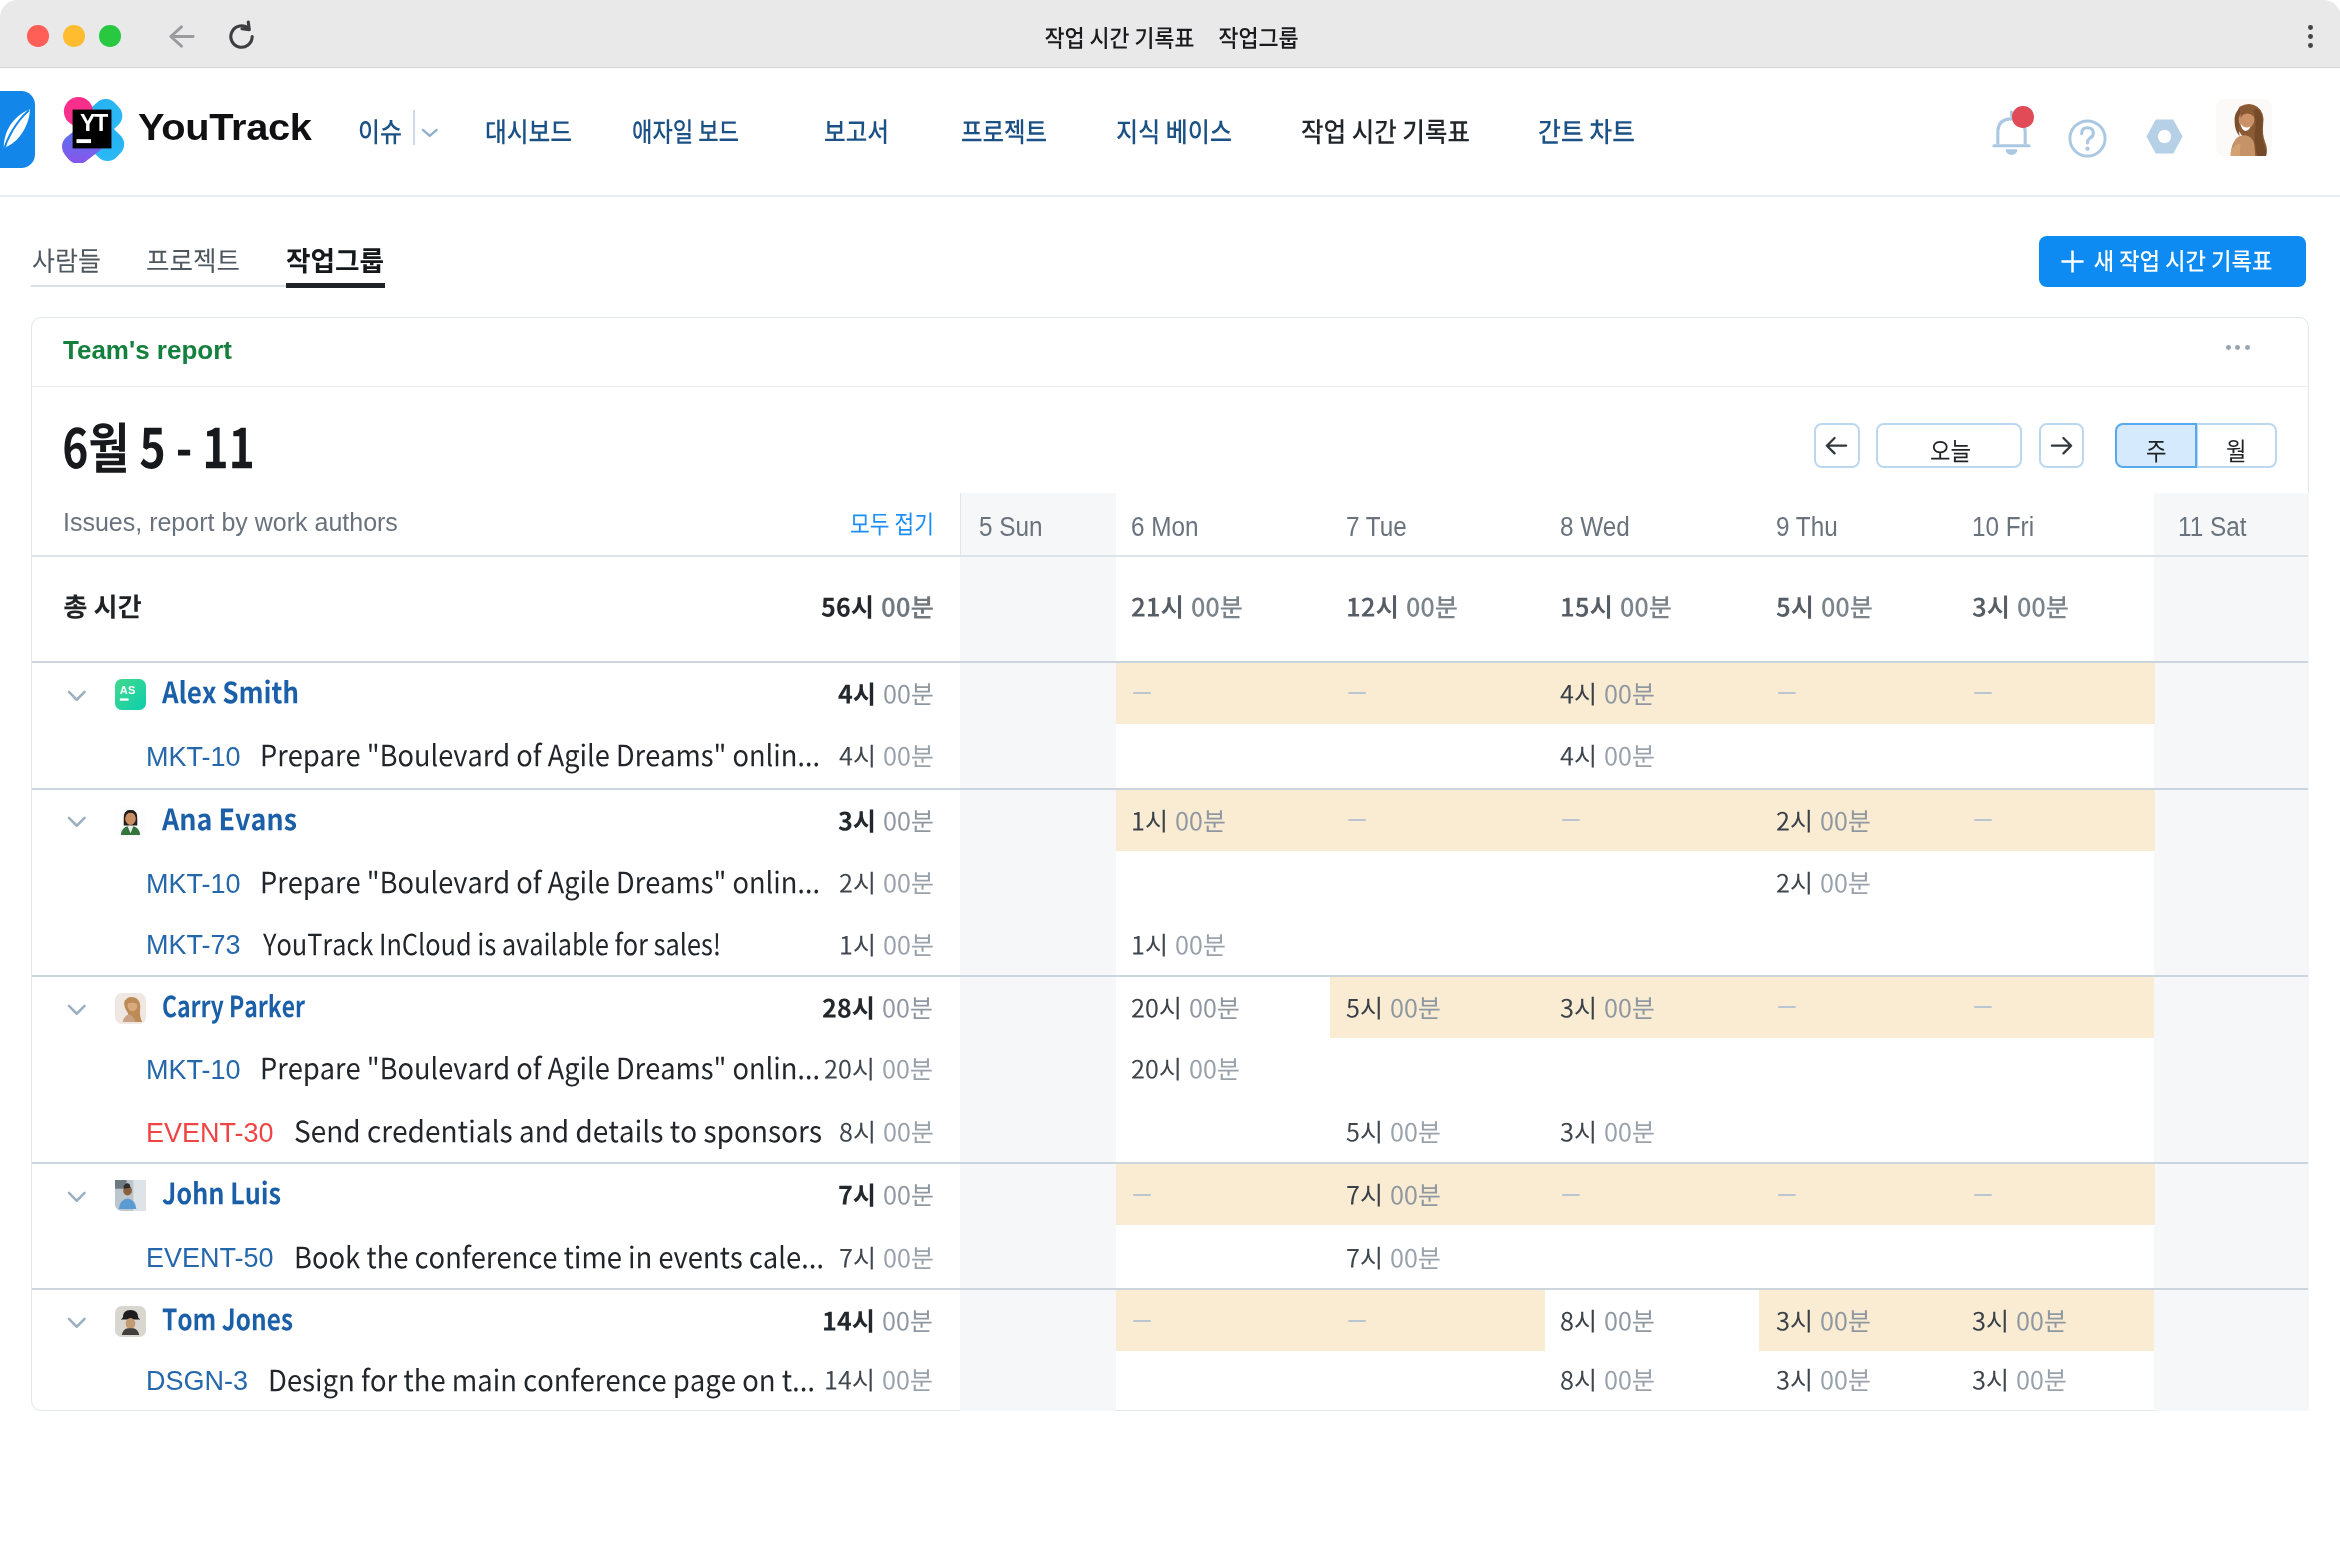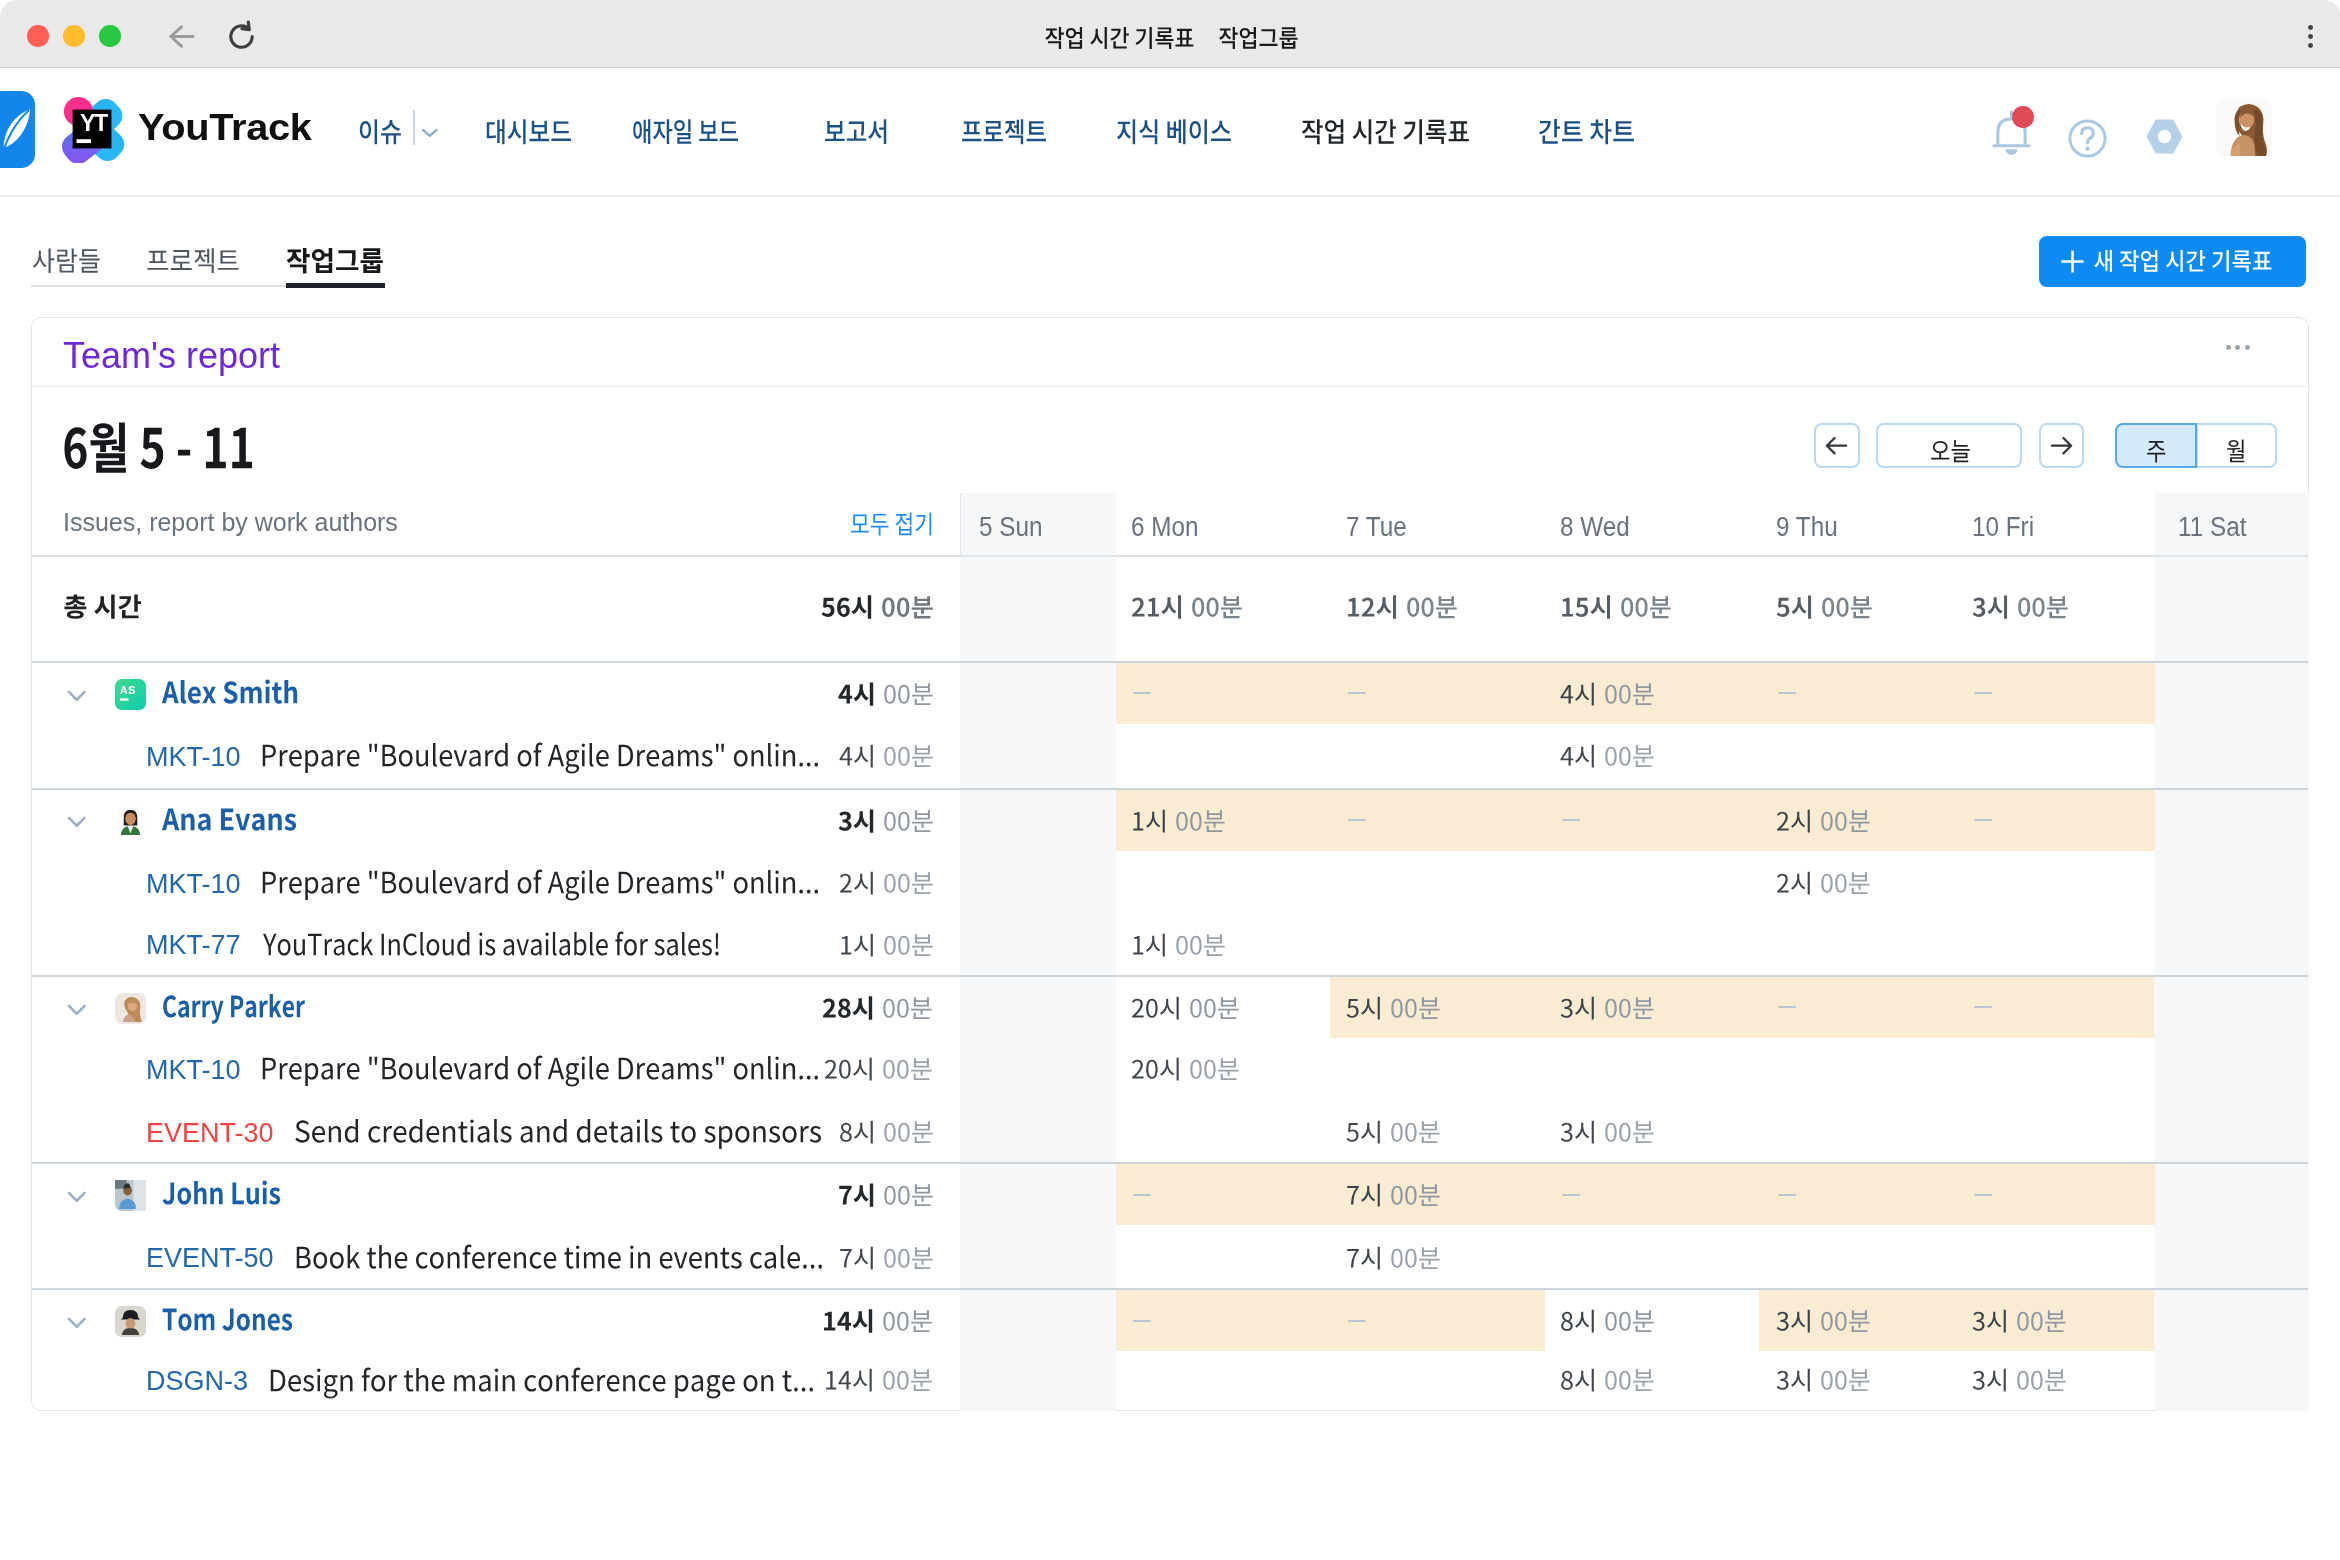--- a/index.html
+++ b/index.html
@@ -187,21 +187,21 @@
       <path d="M14 2.5 V25.5 M2.5 14 H25.5" stroke="#fff" stroke-width="2.6"></path>
     </svg>
 <div class="abs" style="left:2093px;top:242px">
       <svg style="display:block" width="180" height="35" viewBox="0 0 185.0 36.2">
         <g transform="translate(0,29.0) scale(0.9210,1)">
           <path d="M5.7 -18.7H7.7V-14.6Q7.7 -12.7 7.4 -10.9Q7.0 -9.2 6.4 -7.6Q5.7 -6.0 4.7 -4.8Q3.8 -3.5 2.5 -2.7L0.8 -4.7Q2.0 -5.4 3.0 -6.5Q3.9 -7.6 4.5 -8.9Q5.1 -10.2 5.4 -11.7Q5.7 -13.1 5.7 -14.6ZM6.2 -18.7H8.2V-14.8Q8.2 -13.3 8.5 -11.9Q8.8 -10.5 9.3 -9.3Q9.9 -8.0 10.7 -7.0Q11.6 -6.0 12.8 -5.4L11.2 -3.3Q9.9 -4.1 8.9 -5.3Q8.0 -6.5 7.4 -8.0Q6.8 -9.5 6.5 -11.2Q6.2 -12.9 6.2 -14.8ZM18.2 -20.8H20.7V2.1H18.2ZM14.9 -11.7H19.0V-9.6H14.9ZM13.2 -20.4H15.6V1.0H13.2Z M35.2 -18.4H37.3V-16.8Q37.3 -14.7 36.6 -12.8Q35.8 -10.9 34.4 -9.6Q33.0 -8.2 30.9 -7.5L29.6 -9.5Q31.4 -10.1 32.6 -11.3Q33.9 -12.4 34.5 -13.8Q35.2 -15.2 35.2 -16.8ZM35.7 -18.4H37.8V-16.8Q37.8 -15.4 38.4 -14.0Q39.0 -12.6 40.3 -11.6Q41.5 -10.5 43.2 -9.9L41.9 -7.9Q39.9 -8.6 38.5 -9.9Q37.1 -11.3 36.4 -13.0Q35.7 -14.8 35.7 -16.8ZM30.3 -19.3H42.6V-17.2H30.3ZM45.0 -20.8H47.6V-7.0H45.0ZM46.9 -15.0H50.8V-12.8H46.9ZM32.6 -5.9H47.6V2.1H45.0V-3.8H32.6Z M64.3 -15.5H70.2V-13.4H64.3ZM59.0 -19.8Q60.7 -19.8 62.1 -19.1Q63.4 -18.4 64.2 -17.2Q65.0 -16.0 65.0 -14.4Q65.0 -12.9 64.2 -11.6Q63.4 -10.4 62.1 -9.7Q60.7 -9.1 59.0 -9.1Q57.3 -9.1 56.0 -9.7Q54.6 -10.4 53.9 -11.6Q53.1 -12.9 53.1 -14.4Q53.1 -16.0 53.9 -17.2Q54.6 -18.4 56.0 -19.1Q57.3 -19.8 59.0 -19.8ZM59.0 -17.6Q58.0 -17.6 57.3 -17.2Q56.5 -16.8 56.0 -16.1Q55.6 -15.4 55.6 -14.4Q55.6 -13.5 56.0 -12.8Q56.5 -12.0 57.3 -11.6Q58.0 -11.2 59.0 -11.2Q60.0 -11.2 60.8 -11.6Q61.6 -12.0 62.0 -12.8Q62.5 -13.5 62.5 -14.4Q62.5 -15.4 62.0 -16.1Q61.6 -16.8 60.8 -17.2Q60.0 -17.6 59.0 -17.6ZM69.1 -20.8H71.7V-8.5H69.1ZM56.8 -7.4H59.4V-4.9H69.1V-7.4H71.7V1.8H56.8ZM59.4 -2.8V-0.3H69.1V-2.8Z M87.2 -18.9H89.4V-15.2Q89.4 -13.1 88.9 -11.1Q88.5 -9.2 87.6 -7.5Q86.8 -5.9 85.5 -4.6Q84.3 -3.3 82.8 -2.6L81.2 -4.7Q82.6 -5.4 83.7 -6.4Q84.8 -7.5 85.6 -8.9Q86.4 -10.3 86.8 -11.9Q87.2 -13.5 87.2 -15.2ZM87.7 -18.9H89.8V-15.2Q89.8 -13.6 90.3 -12.1Q90.7 -10.5 91.4 -9.2Q92.2 -7.8 93.3 -6.8Q94.4 -5.8 95.8 -5.2L94.2 -3.1Q92.7 -3.8 91.5 -5.0Q90.3 -6.2 89.5 -7.8Q88.6 -9.4 88.2 -11.3Q87.7 -13.2 87.7 -15.2ZM97.6 -20.8H100.2V2.1H97.6Z M119.6 -20.8H122.2V-4.2H119.6ZM121.5 -14.1H125.5V-11.9H121.5ZM113.3 -19.0H116.1Q116.1 -16.0 114.8 -13.6Q113.5 -11.2 111.2 -9.4Q108.8 -7.7 105.4 -6.7L104.3 -8.8Q107.2 -9.6 109.2 -11.0Q111.2 -12.3 112.3 -14.1Q113.3 -15.8 113.3 -17.8ZM105.3 -19.0H114.7V-16.9H105.3ZM107.8 -0.5H123.1V1.6H107.8ZM107.8 -5.9H110.4V0.4H107.8Z M149.3 -20.8H151.9V2.1H149.3ZM142.6 -18.4H145.1Q145.1 -15.8 144.6 -13.5Q144.0 -11.2 142.8 -9.1Q141.6 -7.0 139.6 -5.2Q137.5 -3.5 134.6 -2.0L133.2 -4.1Q136.5 -5.7 138.6 -7.8Q140.6 -9.8 141.6 -12.3Q142.6 -14.9 142.6 -17.9ZM134.3 -18.4H143.7V-16.3H134.3Z M156.0 -8.4H176.7V-6.3H156.0ZM158.6 -20.3H174.1V-14.4H161.2V-11.6H158.6V-16.3H171.5V-18.3H158.6ZM158.6 -12.4H174.6V-10.4H158.6ZM165.1 -11.4H167.7V-7.3H165.1ZM158.3 -4.7H174.3V1.9H171.6V-2.6H158.3Z M184.5 -8.4H187.1V-2.0H184.5ZM191.6 -8.4H194.2V-2.0H191.6ZM179.0 -2.7H199.7V-0.6H179.0ZM180.7 -18.8H197.9V-16.7H180.7ZM180.8 -9.7H197.8V-7.6H180.8ZM184.1 -17.1H186.7V-9.4H184.1ZM191.9 -17.1H194.5V-9.4H191.9Z" fill="#ffffff"></path>
         </g>
       </svg>
     </div>
 <div class="abs" style="left:31px;top:317px;width:2278px;height:1094px;border:1px solid #e0e6ea;border-radius:9.8px;background:#fff"></div>
-<div class="abs" style="left:63px;top:335px;font-size:36px;font-weight:normal;color:#6d28d9">Team's report</div>
+<div class="abs" style="left:63px;top:335px;font-size:26px;font-weight:bold;color:#15803d">Team's report</div>
 <div class="abs" style="left:2226px;top:345px;width:4.9px;height:4.9px;border-radius:50%;background:#9aa5af"></div>
 <div class="abs" style="left:2235px;top:345px;width:4.9px;height:4.9px;border-radius:50%;background:#9aa5af"></div>
 <div class="abs" style="left:2245px;top:345px;width:4.9px;height:4.9px;border-radius:50%;background:#9aa5af"></div>
 <div class="abs" style="left:32px;top:386px;width:2276px;height:1px;background:#e9edf0"></div>
 <div style="position:absolute;left:62px;top:405px">
       <svg style="display:block" width="193" height="79" viewBox="0 0 198.0 81.2">
         <g transform="translate(0,65.0) scale(0.8164,1)">
           <path d="M17.7 0.8Q14.8 0.8 12.1 -0.5Q9.4 -1.7 7.3 -4.2Q5.2 -6.8 4.0 -10.7Q2.8 -14.7 2.8 -20.2Q2.8 -26.0 4.1 -30.1Q5.4 -34.3 7.7 -37.0Q9.9 -39.7 12.8 -40.9Q15.7 -42.2 18.8 -42.2Q22.7 -42.2 25.4 -40.8Q28.2 -39.5 30.1 -37.5L25.7 -32.6Q24.6 -33.8 22.9 -34.7Q21.1 -35.6 19.4 -35.6Q16.9 -35.6 14.8 -34.2Q12.7 -32.7 11.5 -29.3Q10.3 -26.0 10.3 -20.2Q10.3 -14.8 11.3 -11.6Q12.2 -8.3 13.9 -6.9Q15.5 -5.4 17.5 -5.4Q19.1 -5.4 20.4 -6.3Q21.6 -7.2 22.4 -8.9Q23.2 -10.6 23.2 -13.1Q23.2 -15.6 22.4 -17.2Q21.7 -18.7 20.4 -19.5Q19.1 -20.2 17.3 -20.2Q15.6 -20.2 13.7 -19.2Q11.9 -18.2 10.3 -15.6L9.9 -21.2Q11.0 -22.8 12.6 -23.9Q14.1 -24.9 15.7 -25.5Q17.4 -26.1 18.8 -26.1Q22.3 -26.1 25.0 -24.7Q27.6 -23.3 29.2 -20.4Q30.7 -17.6 30.7 -13.1Q30.7 -8.8 28.9 -5.7Q27.1 -2.6 24.2 -0.9Q21.2 0.8 17.7 0.8Z M47.8 -25.9H55.3V-16.8H47.8ZM71.5 -46.9H79.0V-16.9H71.5ZM36.1 -23.5 35.4 -28.7Q40.3 -28.7 45.9 -28.7Q51.5 -28.8 57.3 -29.0Q63.0 -29.2 68.5 -29.8L68.9 -25.2Q63.3 -24.4 57.6 -24.0Q51.9 -23.7 46.4 -23.6Q41.0 -23.5 36.1 -23.5ZM42.7 -15.3H79.0V-3.2H50.2V0.9H42.8V-7.8H71.6V-10.3H42.7ZM42.8 -0.5H80.2V4.6H42.8ZM62.4 -22.9H73.8V-18.4H62.4ZM51.8 -46.2Q55.7 -46.2 58.6 -45.2Q61.5 -44.3 63.1 -42.5Q64.8 -40.8 64.8 -38.4Q64.8 -36.0 63.1 -34.3Q61.5 -32.5 58.6 -31.6Q55.7 -30.6 51.8 -30.6Q48.0 -30.6 45.0 -31.6Q42.1 -32.5 40.5 -34.3Q38.8 -36.0 38.8 -38.4Q38.8 -40.8 40.5 -42.5Q42.1 -44.3 45.0 -45.2Q48.0 -46.2 51.8 -46.2ZM51.8 -41.3Q49.1 -41.3 47.4 -40.6Q45.8 -39.8 45.8 -38.4Q45.8 -37.0 47.4 -36.2Q49.1 -35.5 51.8 -35.5Q54.6 -35.5 56.2 -36.2Q57.8 -37.0 57.8 -38.4Q57.8 -39.8 56.2 -40.6Q54.6 -41.3 51.8 -41.3Z M112.8 0.8Q109.5 0.8 106.9 0.0Q104.3 -0.8 102.3 -2.1Q100.3 -3.3 98.7 -4.9L102.5 -10.1Q103.7 -9.0 105.1 -8.0Q106.5 -7.1 108.1 -6.5Q109.8 -5.9 111.7 -5.9Q113.8 -5.9 115.5 -6.8Q117.1 -7.7 118.1 -9.4Q119.0 -11.1 119.0 -13.6Q119.0 -17.2 117.1 -19.1Q115.1 -21.1 112.0 -21.1Q110.2 -21.1 108.9 -20.6Q107.6 -20.1 105.8 -18.9L102.0 -21.4L103.2 -41.5H125.3V-34.6H110.3L109.5 -25.8Q110.7 -26.3 111.9 -26.6Q113.1 -26.9 114.5 -26.9Q118.0 -26.9 120.9 -25.5Q123.8 -24.1 125.5 -21.2Q127.2 -18.3 127.2 -13.8Q127.2 -9.2 125.2 -5.9Q123.2 -2.6 119.9 -0.9Q116.6 0.8 112.8 0.8Z M145.8 -13.1V-19.0H161.1V-13.1Z M181.0 0.0V-6.7H190.0V-32.9H182.4V-38.0Q185.6 -38.6 187.8 -39.4Q190.1 -40.2 192.1 -41.5H198.2V-6.7H206.0V0.0Z M214.1 0.0V-6.7H223.0V-32.9H215.5V-38.0Q218.6 -38.6 220.9 -39.4Q223.1 -40.2 225.1 -41.5H231.2V-6.7H239.0V0.0Z" fill="#17191c"></path>
         </g>
       </svg>
@@ -548,21 +548,21 @@
           </g>
         </svg>
         <div style="width:6.8px"></div>
         <svg style="display:block" width="51" height="37" viewBox="0 0 52.8 37.7">
           <g transform="translate(0,30.2) scale(1.0000,1)">
             <path d="M7.2 0.3Q5.4 0.3 4.1 -0.7Q2.7 -1.8 2.0 -4.1Q1.3 -6.3 1.3 -9.6Q1.3 -12.9 2.0 -15.1Q2.7 -17.3 4.1 -18.3Q5.4 -19.4 7.2 -19.4Q9.0 -19.4 10.4 -18.3Q11.7 -17.2 12.4 -15.1Q13.2 -12.9 13.2 -9.6Q13.2 -6.3 12.4 -4.1Q11.7 -1.8 10.4 -0.7Q9.0 0.3 7.2 0.3ZM7.2 -1.6Q8.3 -1.6 9.1 -2.4Q10.0 -3.3 10.4 -5.0Q10.9 -6.8 10.9 -9.6Q10.9 -12.4 10.4 -14.1Q10.0 -15.9 9.1 -16.7Q8.3 -17.5 7.2 -17.5Q6.2 -17.5 5.3 -16.7Q4.5 -15.9 4.0 -14.1Q3.6 -12.4 3.6 -9.6Q3.6 -6.8 4.0 -5.0Q4.5 -3.3 5.3 -2.4Q6.2 -1.6 7.2 -1.6Z M21.7 0.3Q19.9 0.3 18.5 -0.7Q17.2 -1.8 16.4 -4.1Q15.7 -6.3 15.7 -9.6Q15.7 -12.9 16.4 -15.1Q17.2 -17.3 18.5 -18.3Q19.9 -19.4 21.7 -19.4Q23.5 -19.4 24.8 -18.3Q26.1 -17.2 26.8 -15.1Q27.6 -12.9 27.6 -9.6Q27.6 -6.3 26.8 -4.1Q26.1 -1.8 24.8 -0.7Q23.5 0.3 21.7 0.3ZM21.7 -1.6Q22.7 -1.6 23.6 -2.4Q24.4 -3.3 24.8 -5.0Q25.3 -6.8 25.3 -9.6Q25.3 -12.4 24.8 -14.1Q24.4 -15.9 23.6 -16.7Q22.7 -17.5 21.7 -17.5Q20.6 -17.5 19.8 -16.7Q18.9 -15.9 18.5 -14.1Q18.0 -12.4 18.0 -9.6Q18.0 -6.8 18.5 -5.0Q18.9 -3.3 19.8 -2.4Q20.6 -1.6 21.7 -1.6Z M30.1 -9.1H51.4V-7.3H30.1ZM39.9 -8.2H42.0V-2.8H39.9ZM32.8 -0.3H49.1V1.5H32.8ZM32.8 -4.9H35.0V0.4H32.8ZM33.0 -20.8H35.1V-17.8H46.5V-20.8H48.6V-11.3H33.0ZM35.1 -16.1V-13.1H46.5V-16.1Z" fill="#99a1ab"></path>
           </g>
         </svg>
       </div>
     </div>
-<div class="abs" style="left:146px;top:929px;height:31px;line-height:32px;font-size:27px;color:#2467ab">MKT-77</div>
+<div class="abs" style="left:146px;top:929px;height:31px;line-height:32px;font-size:27px;color:#2467ab">MKT-73</div>
 <div style="position:absolute;left:263px;top:921px">
       <svg style="display:block" width="458" height="43" viewBox="0 0 470.0 43.5">
         <g transform="translate(0,34.8) scale(0.8665,1)">
           <path d="M6.6 0.0V-8.5L-0.0 -22.0H2.9L5.8 -15.8Q6.3 -14.6 6.8 -13.4Q7.3 -12.2 7.9 -11.0H8.0Q8.6 -12.2 9.2 -13.4Q9.7 -14.6 10.2 -15.8L13.1 -22.0H16.0L9.3 -8.5V0.0Z M25.0 0.4Q23.0 0.4 21.3 -0.6Q19.6 -1.6 18.5 -3.5Q17.5 -5.4 17.5 -8.1Q17.5 -10.9 18.5 -12.8Q19.6 -14.7 21.3 -15.7Q23.0 -16.7 25.0 -16.7Q26.5 -16.7 27.9 -16.1Q29.2 -15.6 30.3 -14.5Q31.3 -13.4 32.0 -11.8Q32.6 -10.2 32.6 -8.1Q32.6 -5.4 31.5 -3.5Q30.4 -1.6 28.7 -0.6Q27.0 0.4 25.0 0.4ZM25.0 -1.9Q26.4 -1.9 27.5 -2.7Q28.6 -3.4 29.2 -4.9Q29.8 -6.3 29.8 -8.1Q29.8 -10.0 29.2 -11.4Q28.6 -12.8 27.5 -13.6Q26.4 -14.4 25.0 -14.4Q23.6 -14.4 22.5 -13.6Q21.5 -12.8 20.9 -11.4Q20.3 -10.0 20.3 -8.1Q20.3 -6.3 20.9 -4.9Q21.5 -3.4 22.5 -2.7Q23.6 -1.9 25.0 -1.9Z M41.6 0.4Q39.0 0.4 37.8 -1.2Q36.6 -2.9 36.6 -6.0V-16.3H39.4V-6.3Q39.4 -4.0 40.1 -3.0Q40.8 -2.0 42.5 -2.0Q43.7 -2.0 44.7 -2.6Q45.7 -3.3 46.8 -4.7V-16.3H49.6V0.0H47.3L47.1 -2.6H47.0Q45.9 -1.2 44.6 -0.4Q43.3 0.4 41.6 0.4Z M59.9 0.0V-19.7H53.3V-22.0H69.4V-19.7H62.7V0.0Z M73.1 0.0V-16.3H75.3L75.6 -13.3H75.6Q76.5 -14.9 77.7 -15.8Q78.9 -16.7 80.3 -16.7Q80.8 -16.7 81.2 -16.6Q81.6 -16.5 82.0 -16.4L81.5 -14.0Q81.1 -14.1 80.7 -14.2Q80.4 -14.2 79.9 -14.2Q78.9 -14.2 77.8 -13.4Q76.6 -12.5 75.8 -10.5V0.0Z M88.4 0.4Q87.1 0.4 86.0 -0.1Q84.9 -0.7 84.3 -1.7Q83.7 -2.8 83.7 -4.2Q83.7 -6.9 86.1 -8.3Q88.5 -9.7 93.7 -10.3Q93.7 -11.4 93.4 -12.3Q93.1 -13.3 92.4 -13.8Q91.7 -14.4 90.3 -14.4Q88.9 -14.4 87.7 -13.9Q86.4 -13.3 85.4 -12.7L84.4 -14.6Q85.1 -15.1 86.1 -15.6Q87.1 -16.0 88.3 -16.4Q89.5 -16.7 90.8 -16.7Q92.8 -16.7 94.0 -15.9Q95.3 -15.0 95.8 -13.5Q96.4 -12.0 96.4 -10.0V0.0H94.2L93.9 -1.9H93.8Q92.7 -1.0 91.3 -0.3Q90.0 0.4 88.4 0.4ZM89.2 -1.8Q90.4 -1.8 91.4 -2.4Q92.5 -2.9 93.7 -4.0V-8.5Q91.0 -8.2 89.3 -7.6Q87.7 -7.1 87.0 -6.3Q86.3 -5.5 86.3 -4.4Q86.3 -3.0 87.2 -2.4Q88.0 -1.8 89.2 -1.8Z M108.0 0.4Q105.8 0.4 104.1 -0.6Q102.4 -1.6 101.4 -3.5Q100.4 -5.4 100.4 -8.1Q100.4 -10.9 101.5 -12.8Q102.5 -14.7 104.3 -15.7Q106.1 -16.7 108.2 -16.7Q109.8 -16.7 111.0 -16.1Q112.1 -15.6 113.0 -14.8L111.6 -13.0Q110.9 -13.6 110.1 -14.0Q109.3 -14.4 108.3 -14.4Q106.9 -14.4 105.7 -13.6Q104.5 -12.8 103.9 -11.4Q103.2 -10.0 103.2 -8.1Q103.2 -6.3 103.8 -4.9Q104.5 -3.4 105.6 -2.7Q106.8 -1.9 108.2 -1.9Q109.4 -1.9 110.3 -2.4Q111.3 -2.8 112.1 -3.5L113.3 -1.7Q112.2 -0.7 110.8 -0.1Q109.5 0.4 108.0 0.4Z M116.9 0.0V-23.9H119.6V-7.7H119.7L126.6 -16.3H129.7L124.2 -9.7L130.4 0.0H127.4L122.6 -7.9L119.6 -4.3V0.0Z M140.4 0.0V-22.0H143.2V0.0Z M149.0 0.0V-16.3H151.2L151.5 -13.9H151.5Q152.7 -15.1 154.0 -15.9Q155.3 -16.7 157.0 -16.7Q159.6 -16.7 160.8 -15.1Q162.0 -13.4 162.0 -10.3V0.0H159.2V-10.0Q159.2 -12.3 158.5 -13.3Q157.8 -14.3 156.1 -14.3Q154.9 -14.3 153.9 -13.7Q152.9 -13.1 151.7 -11.8V0.0Z M175.8 0.4Q173.7 0.4 172.0 -0.4Q170.3 -1.1 169.0 -2.6Q167.7 -4.1 166.9 -6.2Q166.2 -8.3 166.2 -11.0Q166.2 -13.6 167.0 -15.8Q167.7 -17.9 169.0 -19.4Q170.3 -20.8 172.1 -21.6Q173.9 -22.4 176.0 -22.4Q178.0 -22.4 179.5 -21.6Q181.1 -20.7 182.0 -19.7L180.5 -17.9Q179.6 -18.8 178.5 -19.4Q177.4 -20.0 176.0 -20.0Q173.9 -20.0 172.4 -18.9Q170.8 -17.8 169.9 -15.8Q169.1 -13.8 169.1 -11.1Q169.1 -8.3 169.9 -6.3Q170.8 -4.2 172.3 -3.1Q173.8 -2.0 175.9 -2.0Q177.5 -2.0 178.7 -2.7Q180.0 -3.4 181.0 -4.5L182.5 -2.8Q181.2 -1.2 179.6 -0.4Q178.0 0.4 175.8 0.4Z M189.3 0.4Q188.3 0.4 187.6 -0.0Q187.0 -0.5 186.7 -1.3Q186.4 -2.1 186.4 -3.2V-23.9H189.1V-3.1Q189.1 -2.4 189.4 -2.2Q189.6 -1.9 189.9 -1.9Q190.0 -1.9 190.1 -1.9Q190.3 -1.9 190.5 -1.9L190.9 0.2Q190.6 0.2 190.2 0.3Q189.8 0.4 189.3 0.4Z M201.2 0.4Q199.2 0.4 197.5 -0.6Q195.8 -1.6 194.7 -3.5Q193.7 -5.4 193.7 -8.1Q193.7 -10.9 194.7 -12.8Q195.8 -14.7 197.5 -15.7Q199.2 -16.7 201.2 -16.7Q202.7 -16.7 204.1 -16.1Q205.5 -15.6 206.5 -14.5Q207.6 -13.4 208.2 -11.8Q208.8 -10.2 208.8 -8.1Q208.8 -5.4 207.7 -3.5Q206.7 -1.6 205.0 -0.6Q203.2 0.4 201.2 0.4ZM201.2 -1.9Q202.7 -1.9 203.7 -2.7Q204.8 -3.4 205.4 -4.9Q206.0 -6.3 206.0 -8.1Q206.0 -10.0 205.4 -11.4Q204.8 -12.8 203.7 -13.6Q202.7 -14.4 201.2 -14.4Q199.8 -14.4 198.8 -13.6Q197.7 -12.8 197.1 -11.4Q196.5 -10.0 196.5 -8.1Q196.5 -6.3 197.1 -4.9Q197.7 -3.4 198.8 -2.7Q199.8 -1.9 201.2 -1.9Z M217.9 0.4Q215.3 0.4 214.1 -1.2Q212.9 -2.9 212.9 -6.0V-16.3H215.6V-6.3Q215.6 -4.0 216.3 -3.0Q217.1 -2.0 218.7 -2.0Q219.9 -2.0 220.9 -2.6Q221.9 -3.3 223.1 -4.7V-16.3H225.8V0.0H223.5L223.3 -2.6H223.2Q222.1 -1.2 220.8 -0.4Q219.5 0.4 217.9 0.4Z M236.8 0.4Q234.8 0.4 233.3 -0.6Q231.8 -1.6 231.0 -3.5Q230.1 -5.4 230.1 -8.1Q230.1 -10.8 231.1 -12.7Q232.1 -14.6 233.7 -15.7Q235.3 -16.7 237.2 -16.7Q238.6 -16.7 239.7 -16.2Q240.7 -15.7 241.8 -14.8L241.6 -17.6V-23.9H244.4V0.0H242.1L241.9 -1.9H241.8Q240.8 -1.0 239.6 -0.3Q238.3 0.4 236.8 0.4ZM237.4 -1.9Q238.6 -1.9 239.6 -2.5Q240.6 -3.0 241.6 -4.1V-12.7Q240.6 -13.6 239.6 -14.0Q238.7 -14.4 237.6 -14.4Q236.4 -14.4 235.3 -13.6Q234.2 -12.8 233.6 -11.4Q233.0 -10.0 233.0 -8.2Q233.0 -6.2 233.5 -4.8Q234.0 -3.4 235.0 -2.7Q236.0 -1.9 237.4 -1.9Z M256.6 0.0V-16.3H259.4V0.0ZM258.0 -19.7Q257.2 -19.7 256.7 -20.2Q256.2 -20.6 256.2 -21.5Q256.2 -22.3 256.7 -22.8Q257.2 -23.2 258.0 -23.2Q258.8 -23.2 259.3 -22.8Q259.8 -22.3 259.8 -21.5Q259.8 -20.6 259.3 -20.2Q258.8 -19.7 258.0 -19.7Z M269.1 0.4Q267.4 0.4 265.8 -0.2Q264.2 -0.9 263.1 -1.9L264.4 -3.7Q265.5 -2.8 266.6 -2.3Q267.8 -1.7 269.2 -1.7Q270.8 -1.7 271.6 -2.5Q272.4 -3.2 272.4 -4.3Q272.4 -5.1 271.9 -5.7Q271.3 -6.3 270.5 -6.7Q269.6 -7.0 268.7 -7.4Q267.6 -7.8 266.5 -8.4Q265.4 -8.9 264.7 -9.8Q264.0 -10.7 264.0 -12.1Q264.0 -13.4 264.6 -14.4Q265.3 -15.5 266.6 -16.1Q267.8 -16.7 269.6 -16.7Q271.1 -16.7 272.4 -16.2Q273.7 -15.6 274.6 -14.9L273.3 -13.1Q272.5 -13.7 271.6 -14.2Q270.7 -14.6 269.6 -14.6Q268.1 -14.6 267.3 -13.9Q266.6 -13.2 266.6 -12.2Q266.6 -11.5 267.1 -11.0Q267.6 -10.4 268.4 -10.1Q269.2 -9.7 270.1 -9.4Q271.0 -9.1 271.9 -8.7Q272.8 -8.3 273.5 -7.7Q274.2 -7.2 274.6 -6.4Q275.1 -5.6 275.1 -4.4Q275.1 -3.1 274.4 -2.0Q273.7 -0.9 272.4 -0.3Q271.1 0.4 269.1 0.4Z M289.4 0.4Q288.0 0.4 287.0 -0.1Q285.9 -0.7 285.3 -1.7Q284.6 -2.8 284.6 -4.2Q284.6 -6.9 287.0 -8.3Q289.4 -9.7 294.6 -10.3Q294.6 -11.4 294.4 -12.3Q294.1 -13.3 293.3 -13.8Q292.6 -14.4 291.3 -14.4Q289.8 -14.4 288.6 -13.9Q287.4 -13.3 286.4 -12.7L285.3 -14.6Q286.1 -15.1 287.1 -15.6Q288.0 -16.0 289.2 -16.4Q290.4 -16.7 291.7 -16.7Q293.7 -16.7 295.0 -15.9Q296.2 -15.0 296.8 -13.5Q297.4 -12.0 297.4 -10.0V0.0H295.1L294.9 -1.9H294.8Q293.6 -1.0 292.3 -0.3Q290.9 0.4 289.4 0.4ZM290.2 -1.8Q291.3 -1.8 292.4 -2.4Q293.4 -2.9 294.6 -4.0V-8.5Q291.9 -8.2 290.3 -7.6Q288.7 -7.1 288.0 -6.3Q287.3 -5.5 287.3 -4.4Q287.3 -3.0 288.1 -2.4Q288.9 -1.8 290.2 -1.8Z M306.0 0.0 300.2 -16.3H303.0L306.1 -7.0Q306.4 -5.8 306.8 -4.6Q307.2 -3.4 307.6 -2.2H307.7Q308.1 -3.4 308.5 -4.6Q308.8 -5.8 309.2 -7.0L312.3 -16.3H315.0L309.2 0.0Z M321.9 0.4Q320.5 0.4 319.5 -0.1Q318.4 -0.7 317.8 -1.7Q317.1 -2.8 317.1 -4.2Q317.1 -6.9 319.5 -8.3Q321.9 -9.7 327.1 -10.3Q327.2 -11.4 326.9 -12.3Q326.6 -13.3 325.9 -13.8Q325.1 -14.4 323.8 -14.4Q322.4 -14.4 321.1 -13.9Q319.9 -13.3 318.9 -12.7L317.8 -14.6Q318.6 -15.1 319.6 -15.6Q320.6 -16.0 321.7 -16.4Q322.9 -16.7 324.2 -16.7Q326.2 -16.7 327.5 -15.9Q328.7 -15.0 329.3 -13.5Q329.9 -12.0 329.9 -10.0V0.0H327.6L327.4 -1.9H327.3Q326.1 -1.0 324.8 -0.3Q323.4 0.4 321.9 0.4ZM322.7 -1.8Q323.9 -1.8 324.9 -2.4Q326.0 -2.9 327.1 -4.0V-8.5Q324.4 -8.2 322.8 -7.6Q321.2 -7.1 320.5 -6.3Q319.8 -5.5 319.8 -4.4Q319.8 -3.0 320.6 -2.4Q321.5 -1.8 322.7 -1.8Z M335.0 0.0V-16.3H337.8V0.0ZM336.4 -19.7Q335.6 -19.7 335.1 -20.2Q334.6 -20.6 334.6 -21.5Q334.6 -22.3 335.1 -22.8Q335.6 -23.2 336.4 -23.2Q337.2 -23.2 337.7 -22.8Q338.3 -22.3 338.3 -21.5Q338.3 -20.6 337.7 -20.2Q337.2 -19.7 336.4 -19.7Z M346.2 0.4Q345.2 0.4 344.5 -0.0Q343.9 -0.5 343.6 -1.3Q343.3 -2.1 343.3 -3.2V-23.9H346.0V-3.1Q346.0 -2.4 346.3 -2.2Q346.5 -1.9 346.8 -1.9Q346.9 -1.9 347.0 -1.9Q347.2 -1.9 347.4 -1.9L347.8 0.2Q347.5 0.2 347.1 0.3Q346.7 0.4 346.2 0.4Z M355.6 0.4Q354.2 0.4 353.1 -0.1Q352.1 -0.7 351.4 -1.7Q350.8 -2.8 350.8 -4.2Q350.8 -6.9 353.2 -8.3Q355.6 -9.7 360.8 -10.3Q360.8 -11.4 360.5 -12.3Q360.3 -13.3 359.5 -13.8Q358.8 -14.4 357.5 -14.4Q356.0 -14.4 354.8 -13.9Q353.5 -13.3 352.6 -12.7L351.5 -14.6Q352.3 -15.1 353.2 -15.6Q354.2 -16.0 355.4 -16.4Q356.6 -16.7 357.9 -16.7Q359.9 -16.7 361.1 -15.9Q362.4 -15.0 363.0 -13.5Q363.5 -12.0 363.5 -10.0V0.0H361.3L361.1 -1.9H361.0Q359.8 -1.0 358.4 -0.3Q357.1 0.4 355.6 0.4ZM356.3 -1.8Q357.5 -1.8 358.6 -2.4Q359.6 -2.9 360.8 -4.0V-8.5Q358.1 -8.2 356.5 -7.6Q354.8 -7.1 354.2 -6.3Q353.5 -5.5 353.5 -4.4Q353.5 -3.0 354.3 -2.4Q355.1 -1.8 356.3 -1.8Z M375.9 0.4Q374.8 0.4 373.5 -0.1Q372.3 -0.7 371.2 -1.7H371.1L370.9 0.0H368.7V-23.9H371.4V-17.3L371.3 -14.4Q372.5 -15.4 373.8 -16.0Q375.1 -16.7 376.5 -16.7Q378.6 -16.7 380.0 -15.7Q381.5 -14.6 382.2 -12.8Q382.9 -10.9 382.9 -8.4Q382.9 -5.6 381.9 -3.7Q380.9 -1.7 379.3 -0.6Q377.7 0.4 375.9 0.4ZM375.4 -1.9Q376.8 -1.9 377.8 -2.7Q378.9 -3.5 379.5 -4.9Q380.1 -6.4 380.1 -8.4Q380.1 -10.2 379.7 -11.5Q379.2 -12.9 378.3 -13.6Q377.4 -14.4 375.8 -14.4Q374.8 -14.4 373.7 -13.8Q372.6 -13.3 371.4 -12.2V-3.6Q372.5 -2.7 373.6 -2.3Q374.6 -1.9 375.4 -1.9Z M390.1 0.4Q389.1 0.4 388.5 -0.0Q387.8 -0.5 387.5 -1.3Q387.2 -2.1 387.2 -3.2V-23.9H390.0V-3.1Q390.0 -2.4 390.2 -2.2Q390.5 -1.9 390.8 -1.9Q390.9 -1.9 391.0 -1.9Q391.1 -1.9 391.3 -1.9L391.7 0.2Q391.4 0.2 391.0 0.3Q390.7 0.4 390.1 0.4Z M402.4 0.4Q400.2 0.4 398.4 -0.6Q396.6 -1.6 395.6 -3.5Q394.5 -5.5 394.5 -8.1Q394.5 -10.1 395.1 -11.7Q395.8 -13.3 396.8 -14.4Q397.8 -15.5 399.2 -16.1Q400.5 -16.7 401.9 -16.7Q403.9 -16.7 405.4 -15.8Q406.8 -14.8 407.6 -13.1Q408.4 -11.4 408.4 -9.1Q408.4 -8.6 408.3 -8.2Q408.3 -7.8 408.2 -7.5H397.3Q397.3 -5.8 398.0 -4.5Q398.8 -3.2 399.9 -2.5Q401.1 -1.8 402.7 -1.8Q403.9 -1.8 404.8 -2.1Q405.8 -2.5 406.7 -3.1L407.7 -1.3Q406.6 -0.6 405.3 -0.1Q404.0 0.4 402.4 0.4ZM397.2 -9.5H406.0Q406.0 -11.9 404.9 -13.2Q403.8 -14.5 401.9 -14.5Q400.8 -14.5 399.8 -13.9Q398.8 -13.3 398.1 -12.2Q397.4 -11.1 397.2 -9.5Z M419.5 0.0V-18.9Q419.5 -20.6 420.1 -21.8Q420.6 -23.0 421.6 -23.6Q422.7 -24.3 424.3 -24.3Q425.1 -24.3 425.7 -24.1Q426.4 -24.0 427.0 -23.7L426.4 -21.6Q425.5 -22.1 424.6 -22.1Q423.4 -22.1 422.8 -21.3Q422.3 -20.5 422.3 -18.9V0.0ZM417.3 -14.1V-16.1L419.7 -16.3H425.7V-14.1Z M435.2 0.4Q433.2 0.4 431.5 -0.6Q429.7 -1.6 428.7 -3.5Q427.6 -5.4 427.6 -8.1Q427.6 -10.9 428.7 -12.8Q429.7 -14.7 431.5 -15.7Q433.2 -16.7 435.2 -16.7Q436.7 -16.7 438.0 -16.1Q439.4 -15.6 440.5 -14.5Q441.5 -13.4 442.1 -11.8Q442.7 -10.2 442.7 -8.1Q442.7 -5.4 441.7 -3.5Q440.6 -1.6 438.9 -0.6Q437.2 0.4 435.2 0.4ZM435.2 -1.9Q436.6 -1.9 437.7 -2.7Q438.7 -3.4 439.3 -4.9Q439.9 -6.3 439.9 -8.1Q439.9 -10.0 439.3 -11.4Q438.7 -12.8 437.7 -13.6Q436.6 -14.4 435.2 -14.4Q433.8 -14.4 432.7 -13.6Q431.6 -12.8 431.1 -11.4Q430.5 -10.0 430.5 -8.1Q430.5 -6.3 431.1 -4.9Q431.6 -3.4 432.7 -2.7Q433.8 -1.9 435.2 -1.9Z M447.0 0.0V-16.3H449.3L449.5 -13.3H449.6Q450.5 -14.9 451.7 -15.8Q452.9 -16.7 454.2 -16.7Q454.8 -16.7 455.2 -16.6Q455.6 -16.5 456.0 -16.4L455.5 -14.0Q455.0 -14.1 454.7 -14.2Q454.4 -14.2 453.9 -14.2Q452.9 -14.2 451.7 -13.4Q450.6 -12.5 449.8 -10.5V0.0Z M469.7 0.4Q467.9 0.4 466.3 -0.2Q464.7 -0.9 463.6 -1.9L464.9 -3.7Q466.0 -2.8 467.1 -2.3Q468.3 -1.7 469.7 -1.7Q471.4 -1.7 472.2 -2.5Q473.0 -3.2 473.0 -4.3Q473.0 -5.1 472.4 -5.7Q471.8 -6.3 471.0 -6.7Q470.1 -7.0 469.2 -7.4Q468.1 -7.8 467.0 -8.4Q465.9 -8.9 465.2 -9.8Q464.5 -10.7 464.5 -12.1Q464.5 -13.4 465.2 -14.4Q465.8 -15.5 467.1 -16.1Q468.3 -16.7 470.1 -16.7Q471.6 -16.7 472.9 -16.2Q474.2 -15.6 475.1 -14.9L473.8 -13.1Q473.0 -13.7 472.1 -14.2Q471.2 -14.6 470.1 -14.6Q468.6 -14.6 467.8 -13.9Q467.1 -13.2 467.1 -12.2Q467.1 -11.5 467.6 -11.0Q468.1 -10.4 468.9 -10.1Q469.7 -9.7 470.6 -9.4Q471.5 -9.1 472.4 -8.7Q473.3 -8.3 474.0 -7.7Q474.7 -7.2 475.1 -6.4Q475.6 -5.6 475.6 -4.4Q475.6 -3.1 474.9 -2.0Q474.2 -0.9 472.9 -0.3Q471.6 0.4 469.7 0.4Z M483.2 0.4Q481.8 0.4 480.8 -0.1Q479.7 -0.7 479.1 -1.7Q478.4 -2.8 478.4 -4.2Q478.4 -6.9 480.8 -8.3Q483.2 -9.7 488.4 -10.3Q488.4 -11.4 488.2 -12.3Q487.9 -13.3 487.1 -13.8Q486.4 -14.4 485.1 -14.4Q483.6 -14.4 482.4 -13.9Q481.2 -13.3 480.2 -12.7L479.1 -14.6Q479.9 -15.1 480.9 -15.6Q481.8 -16.0 483.0 -16.4Q484.2 -16.7 485.5 -16.7Q487.5 -16.7 488.8 -15.9Q490.0 -15.0 490.6 -13.5Q491.2 -12.0 491.2 -10.0V0.0H488.9L488.7 -1.9H488.6Q487.4 -1.0 486.1 -0.3Q484.7 0.4 483.2 0.4ZM484.0 -1.8Q485.1 -1.8 486.2 -2.4Q487.2 -2.9 488.4 -4.0V-8.5Q485.7 -8.2 484.1 -7.6Q482.5 -7.1 481.8 -6.3Q481.1 -5.5 481.1 -4.4Q481.1 -3.0 481.9 -2.4Q482.7 -1.8 484.0 -1.8Z M499.2 0.4Q498.2 0.4 497.5 -0.0Q496.9 -0.5 496.6 -1.3Q496.3 -2.1 496.3 -3.2V-23.9H499.1V-3.1Q499.1 -2.4 499.3 -2.2Q499.5 -1.9 499.8 -1.9Q499.9 -1.9 500.1 -1.9Q500.2 -1.9 500.4 -1.9L500.8 0.2Q500.5 0.2 500.1 0.3Q499.8 0.4 499.2 0.4Z M511.4 0.4Q509.3 0.4 507.5 -0.6Q505.7 -1.6 504.7 -3.5Q503.6 -5.5 503.6 -8.1Q503.6 -10.1 504.2 -11.7Q504.8 -13.3 505.9 -14.4Q506.9 -15.5 508.2 -16.1Q509.5 -16.7 510.9 -16.7Q513.0 -16.7 514.5 -15.8Q515.9 -14.8 516.7 -13.1Q517.4 -11.4 517.4 -9.1Q517.4 -8.6 517.4 -8.2Q517.4 -7.8 517.3 -7.5H506.3Q506.4 -5.8 507.1 -4.5Q507.8 -3.2 509.0 -2.5Q510.2 -1.8 511.7 -1.8Q512.9 -1.8 513.9 -2.1Q514.9 -2.5 515.8 -3.1L516.8 -1.3Q515.7 -0.6 514.4 -0.1Q513.1 0.4 511.4 0.4ZM506.3 -9.5H515.0Q515.0 -11.9 514.0 -13.2Q512.9 -14.5 511.0 -14.5Q509.8 -14.5 508.8 -13.9Q507.8 -13.3 507.2 -12.2Q506.5 -11.1 506.3 -9.5Z M525.7 0.4Q524.0 0.4 522.4 -0.2Q520.8 -0.9 519.6 -1.9L521.0 -3.7Q522.1 -2.8 523.2 -2.3Q524.3 -1.7 525.8 -1.7Q527.4 -1.7 528.2 -2.5Q529.0 -3.2 529.0 -4.3Q529.0 -5.1 528.5 -5.7Q527.9 -6.3 527.1 -6.7Q526.2 -7.0 525.3 -7.4Q524.2 -7.8 523.1 -8.4Q522.0 -8.9 521.3 -9.8Q520.6 -10.7 520.6 -12.1Q520.6 -13.4 521.2 -14.4Q521.9 -15.5 523.1 -16.1Q524.4 -16.7 526.2 -16.7Q527.7 -16.7 529.0 -16.2Q530.3 -15.6 531.2 -14.9L529.9 -13.1Q529.1 -13.7 528.2 -14.2Q527.3 -14.6 526.2 -14.6Q524.6 -14.6 523.9 -13.9Q523.2 -13.2 523.2 -12.2Q523.2 -11.5 523.7 -11.0Q524.2 -10.4 525.0 -10.1Q525.8 -9.7 526.7 -9.4Q527.6 -9.1 528.5 -8.7Q529.3 -8.3 530.1 -7.7Q530.8 -7.2 531.2 -6.4Q531.6 -5.6 531.6 -4.4Q531.6 -3.1 531.0 -2.0Q530.3 -0.9 529.0 -0.3Q527.7 0.4 525.7 0.4Z M536.6 -6.6 536.3 -19.3 536.2 -22.5H539.0L538.9 -19.3L538.5 -6.6ZM537.6 0.4Q536.8 0.4 536.2 -0.2Q535.6 -0.8 535.6 -1.7Q535.6 -2.6 536.2 -3.2Q536.8 -3.8 537.6 -3.8Q538.4 -3.8 539.0 -3.2Q539.6 -2.6 539.6 -1.7Q539.6 -0.8 539.0 -0.2Q538.4 0.4 537.6 0.4Z" fill="#22262a"></path>
         </g>
       </svg>
     </div>
 <div class="abs" style="left:839px;top:925px">
       <div style="display:flex">
         <svg style="display:block" width="37" height="37" viewBox="0 0 38.3 37.7">

